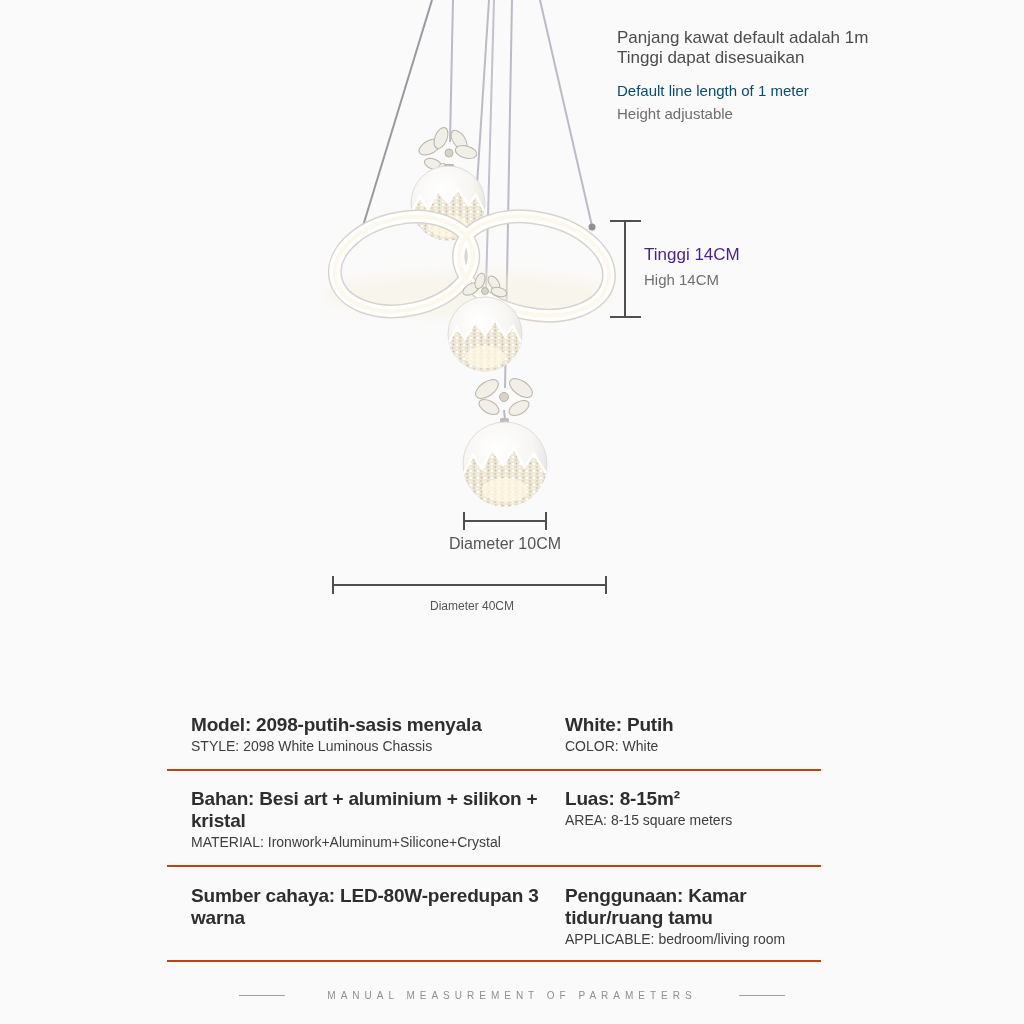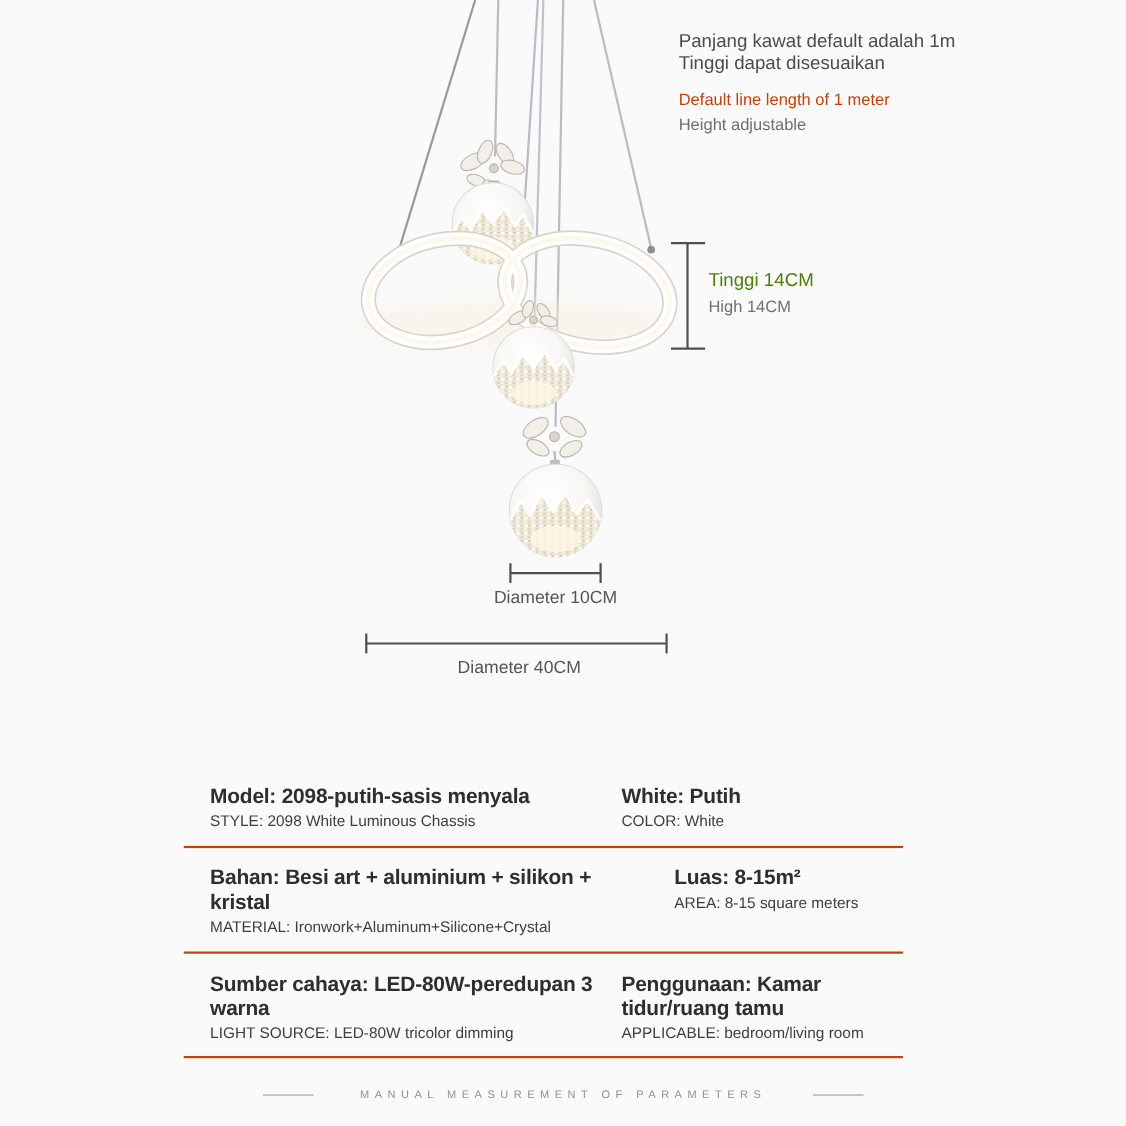--- a/index.html
+++ b/index.html
@@ -4,35 +4,35 @@
 <style>
   html,body{margin:0;padding:0;}
   .canvas{
     position:relative;width:1024px;height:1024px;background:#fafafa;
     font-family:"Liberation Sans", sans-serif;overflow:hidden;color:#2f2f2f;
   }
   .abs{position:absolute;}
   svg{display:block;}
   
   .anno-id{left:617px;top:28px;font-size:17px;line-height:20px;color:#4c4c4c;}
-  .anno-en1{left:617px;top:82px;font-size:15px;color:#c2410c;}
+  .anno-en1{left:617px;top:82px;font-size:15px;color:#0c4a6e;}
   .anno-en2{left:617px;top:105px;font-size:15px;color:#6e6e6e;}
   
-  .h-id{left:644px;top:245px;font-size:17px;color:#4d7c0f;}
+  .h-id{left:644px;top:245px;font-size:17px;color:#4c1d95;}
   .h-en{left:644px;top:271px;font-size:15px;color:#707070;}
   
   .dia-s{left:420px;top:535px;width:170px;text-align:center;font-size:16px;color:#555;}
-  .dia-l{left:387px;top:599px;width:170px;text-align:center;font-size:16px;color:#555;}
+  .dia-l{left:387px;top:599px;width:170px;text-align:center;font-size:12px;color:#555;}
   
   .spec{left:167px;top:706px;width:654px;}
   .spec-row{display:flex;border-bottom:2px solid #c2410c;}
   .spec-row .col-l{width:398px;box-sizing:border-box;padding-left:24px;}
   .spec-row .col-r{flex:1;}
   .r1{padding:8px 0 15px 0;}
-  .r2{padding:17px 0 15px 0;gap:48px;}
+  .r2{padding:17px 0 15px 0;}
   .r3{padding:18px 0 13px 0;}
   .main-line{font-size:19px;font-weight:600;color:#2e2e2e;letter-spacing:-0.2px;}
   .sub-line{font-size:14px;color:#3e3e3e;margin-top:2px;}
   
   .footer{left:0;top:990px;width:1024px;display:flex;align-items:center;justify-content:center;gap:42px;}
   .footer .dash{width:46px;height:1px;background:#9f9f9f;}
   .footer .ftxt{font-size:10px;letter-spacing:5px;color:#8f8f8f;white-space:nowrap;}
 </style>
 </head>
 <body>
@@ -180,21 +180,20 @@
       </div>
       <div class="col-r">
         <div class="main-line">Luas: 8-15m²</div>
         <div class="sub-line">AREA: 8-15 square meters</div>
       </div>
     </div>
 
     <div class="spec-row r3">
       <div class="col-l">
         <div class="main-line">Sumber cahaya: LED-80W-peredupan 3 warna</div>
-        <div class="sub-line">LIGHT SOURCE: LED-80W tricolor dimming</div>
       </div>
       <div class="col-r">
         <div class="main-line">Penggunaan: Kamar tidur/ruang tamu</div>
         <div class="sub-line">APPLICABLE: bedroom/living room</div>
       </div>
     </div>
 
   </div>
 
   <div class="abs footer">

